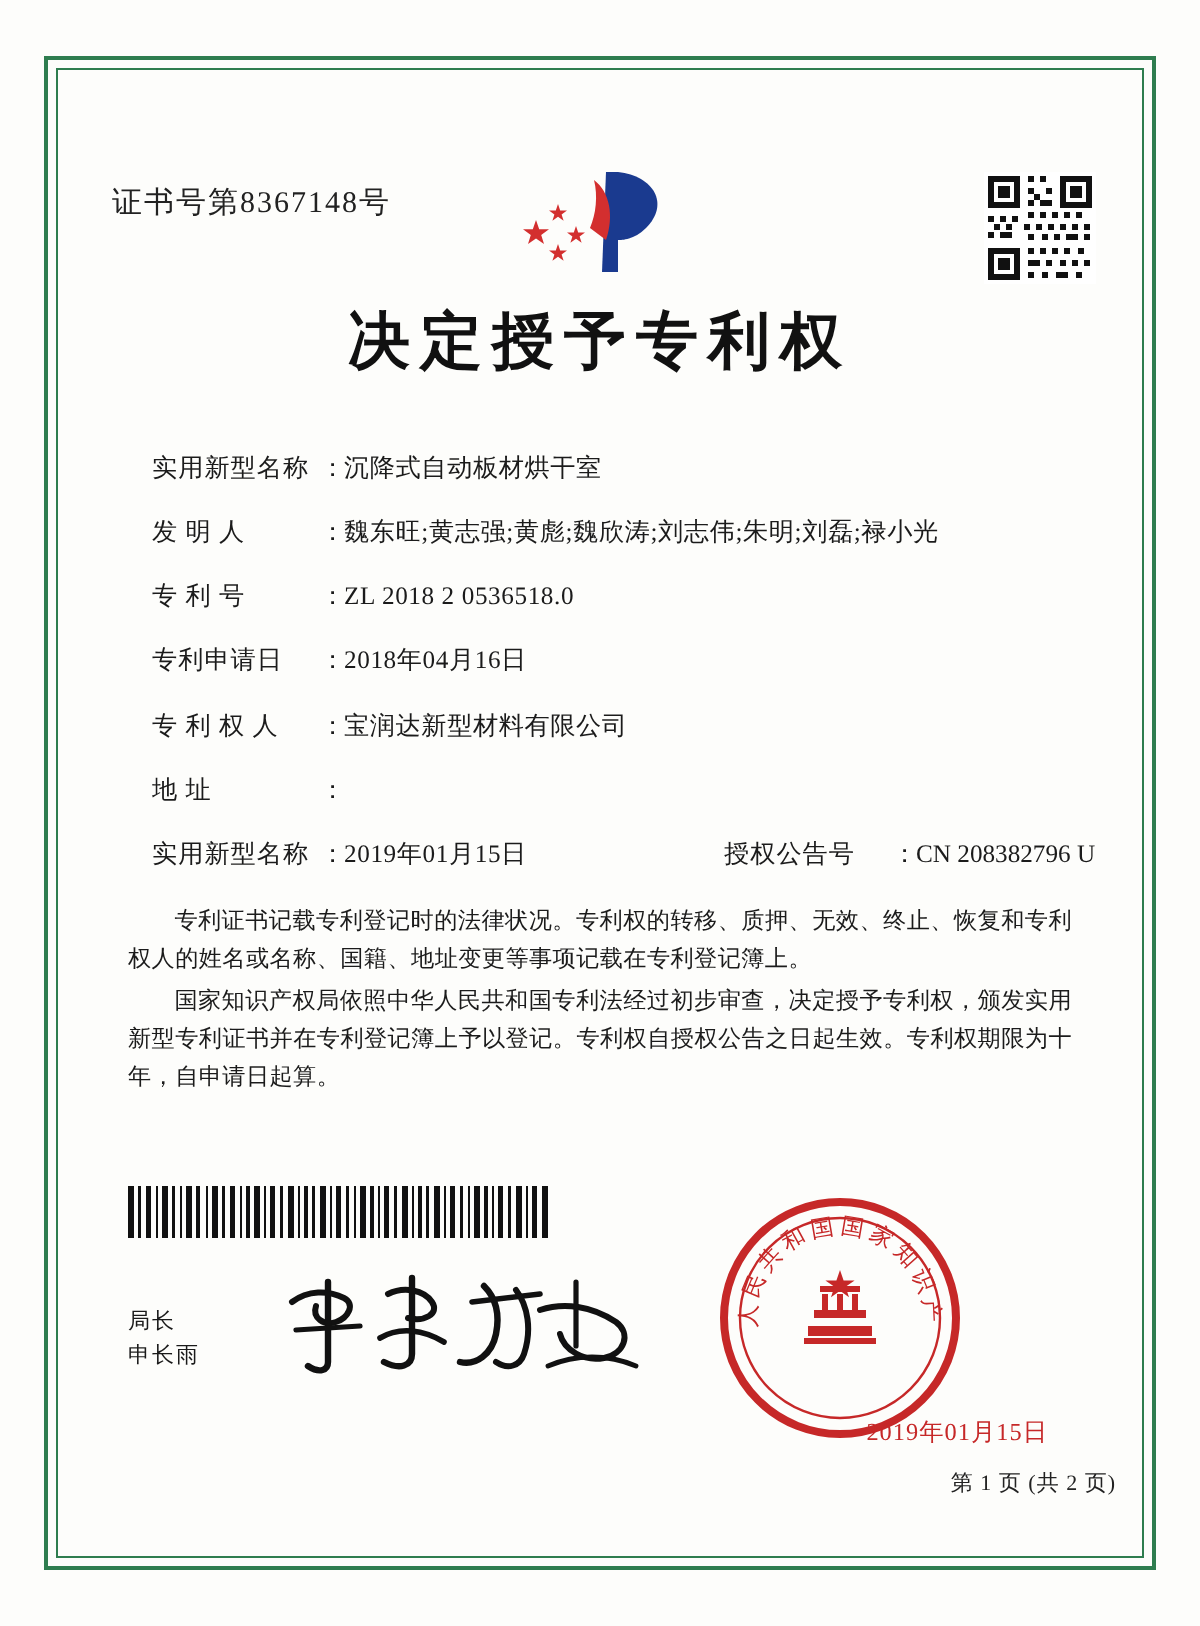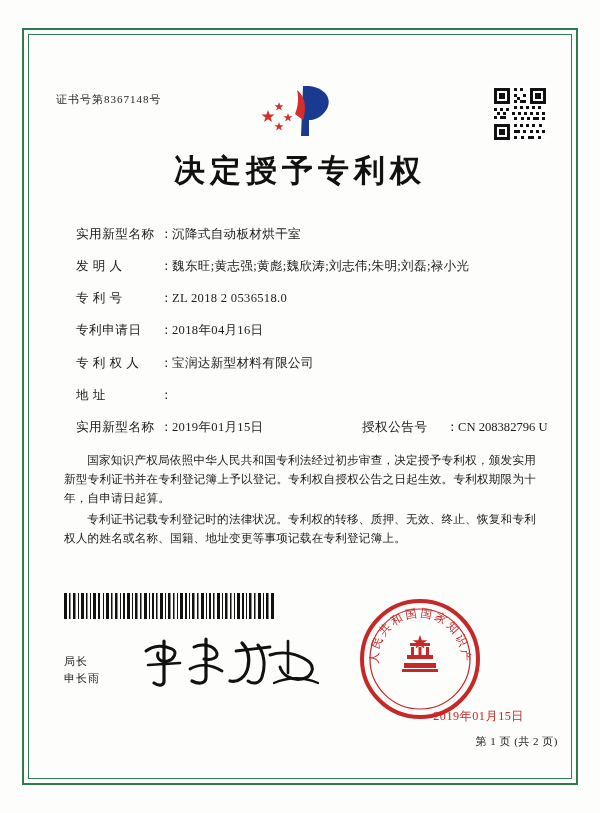--- a/index.html
+++ b/index.html
@@ -50,21 +50,21 @@
 
   
   .header {
     position: relative;
     height: 90px;
   }
   .cert-no {
     position: absolute;
     left: 14px;
     top: 42px;
-    font-size: 11px;
+    font-size: 15px;
     letter-spacing: 1px;
     color: #222;
     white-space: nowrap;
   }
   .logo {
     position: absolute;
     left: 50%;
     top: 30px;
     transform: translateX(-50%);
     width: 86px;
@@ -333,22 +333,22 @@
         <span class="field-label">实用新型名称</span>
         <span class="field-colon">：</span>
         <span class="field-value">2019年01月15日</span>
         <span class="sec-label">授权公告号</span>
         <span class="field-colon">：</span>
         <span class="sec-value">CN 208382796 U</span>
       </div>
     </div>
 
     <div class="paragraphs">
+      <p>专利证书记载专利登记时的法律状况。专利权的转移、质押、无效、终止、恢复和专利权人的姓名或名称、国籍、地址变更等事项记载在专利登记簿上。</p>
       <p>国家知识产权局依照中华人民共和国专利法经过初步审查，决定授予专利权，颁发实用新型专利证书并在专利登记簿上予以登记。专利权自授权公告之日起生效。专利权期限为十年，自申请日起算。</p>
-      <p>专利证书记载专利登记时的法律状况。专利权的转移、质押、无效、终止、恢复和专利权人的姓名或名称、国籍、地址变更等事项记载在专利登记簿上。</p>
     </div>
 
     <div class="bottom">
 
       <div class="barcode">
         <svg viewBox="0 0 210 26" width="210" height="26" preserveAspectRatio="none" aria-hidden="true">
           <g fill="#111111">
             <rect x="0" y="0" width="3" height="26"></rect>
               <rect x="5" y="0" width="1.5" height="26"></rect>
             <rect x="9" y="0" width="2.5" height="26"></rect>

